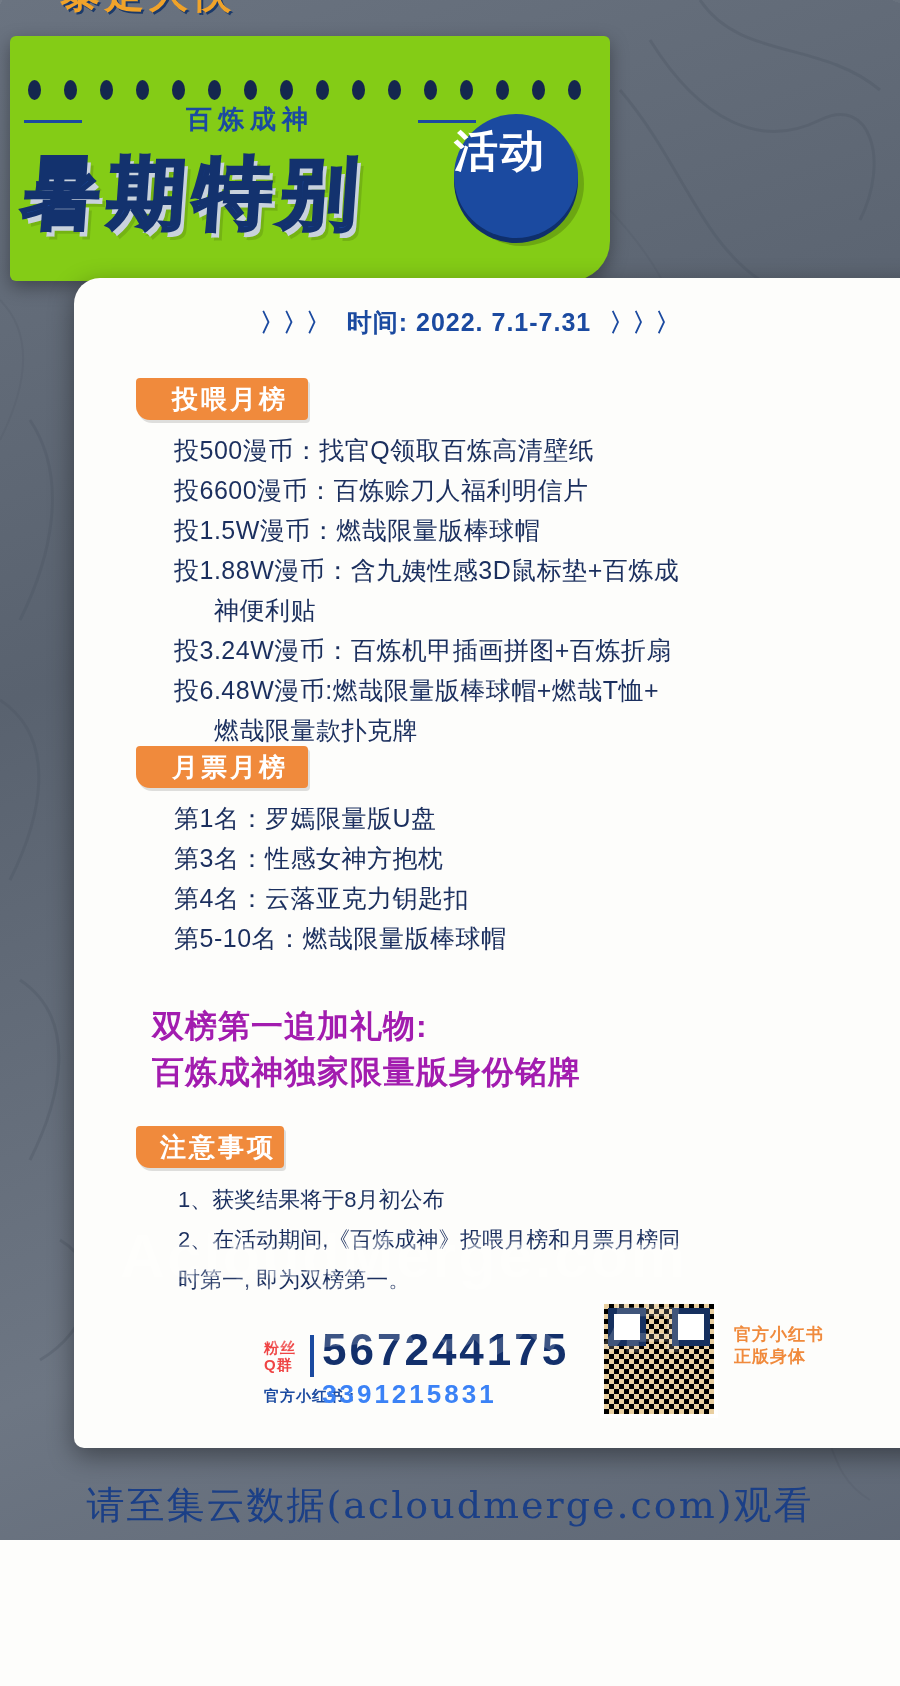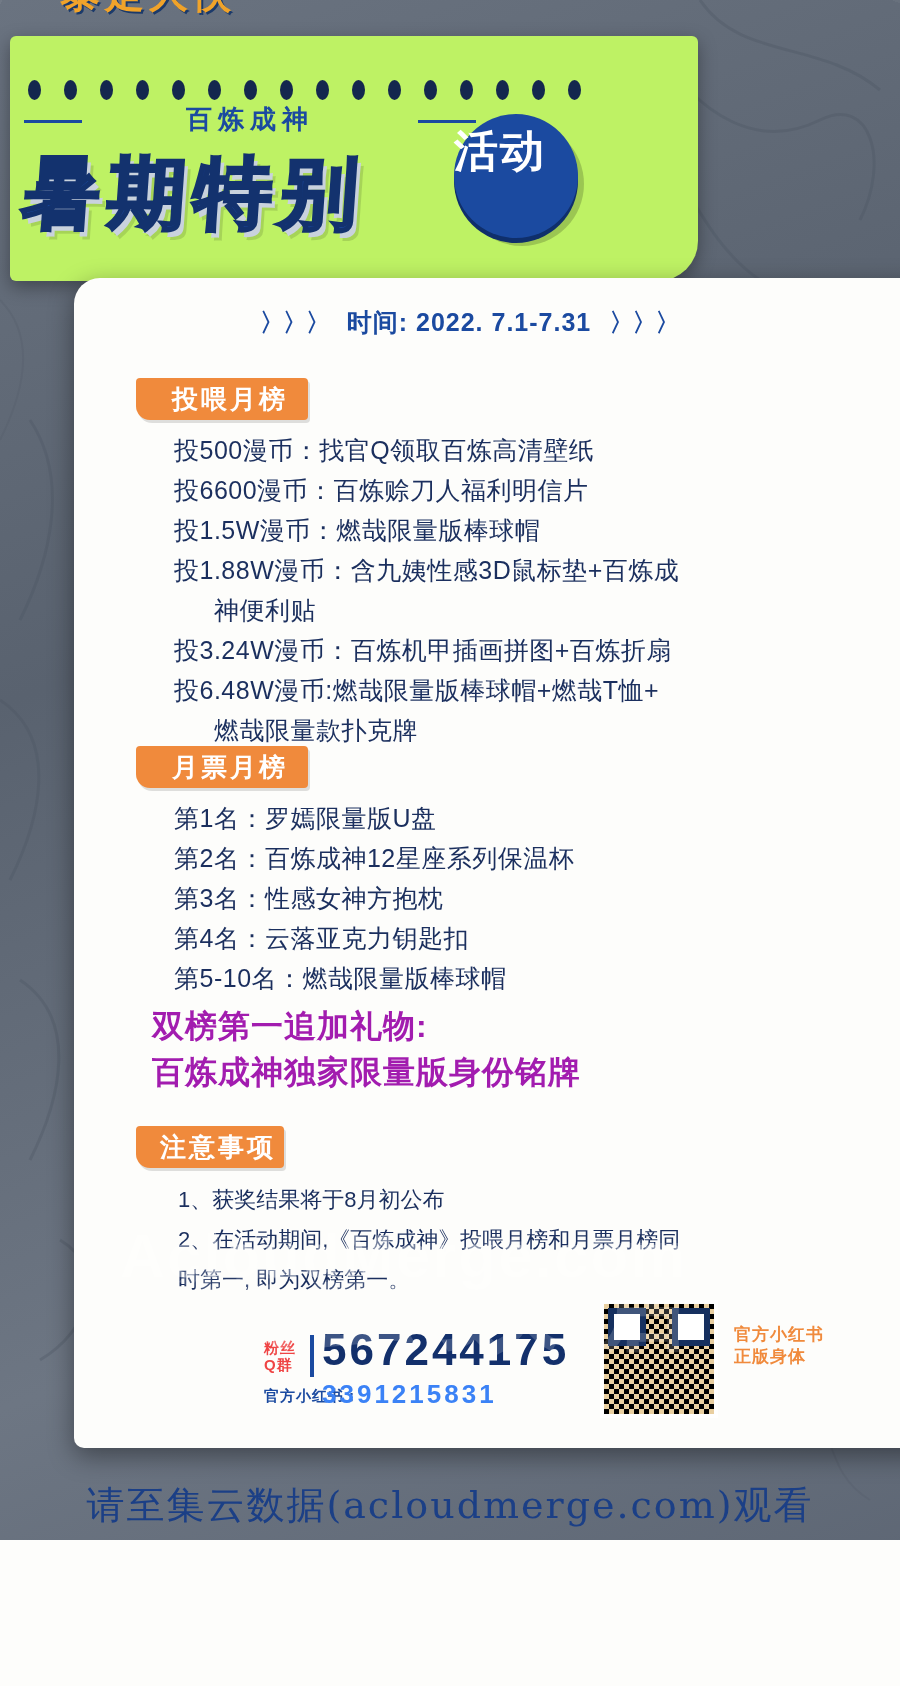--- a/index.html
+++ b/index.html
@@ -46,22 +46,22 @@
     font-weight: bold;
     letter-spacing: 4px;
     text-shadow: 2px 2px 0 #1b3a6b;
     white-space: nowrap;
   }
 
   
   .note-card {
     position: absolute;
     left: 10px; top: 36px;
-    width: 688px; height: 245px;
-    background: #bef264;
+    width: 600px; height: 245px;
+    background: #84cc16;
     border-radius: 6px 6px 40px 6px;
     box-shadow: 0 6px 18px rgba(0,0,0,.35);
   }
   .rings {
     position: absolute;
     left: 18px; top: 44px;
     width: 575px; height: 22px;
   }
   .ring {
     position: absolute;
@@ -398,21 +398,20 @@
     <div>投1.88W漫币：含九姨性感3D鼠标垫+百炼成</div>
     <div class="indent">神便利贴</div>
     <div>投3.24W漫币：百炼机甲插画拼图+百炼折扇</div>
     <div>投6.48W漫币:燃哉限量版棒球帽+燃哉T恤+</div>
     <div class="indent">燃哉限量款扑克牌</div>
   </div>
 
   <div class="sect-tag" style="top:468px">月票月榜</div>
   <div class="lines" style="top:520px">
     <div>第1名：罗嫣限量版U盘</div>
-    <div>第2名：百炼成神12星座系列保温杯</div>
     <div>第3名：性感女神方抱枕</div>
     <div>第4名：云落亚克力钥匙扣</div>
     <div>第5-10名：燃哉限量版棒球帽</div>
   </div>
 
   <div class="double-gift" style="top:725px">
     <div>双榜第一追加礼物:</div>
     <div>百炼成神独家限量版身份铭牌</div>
   </div>
 

